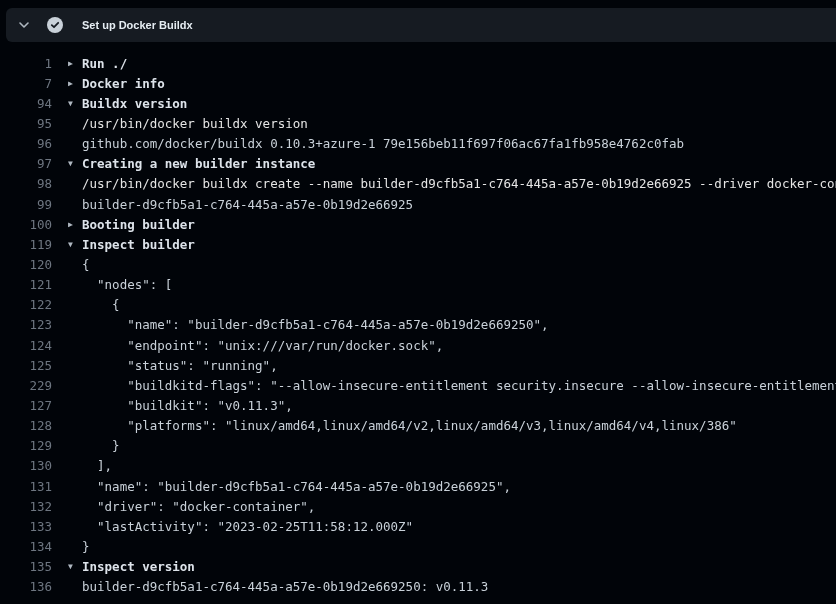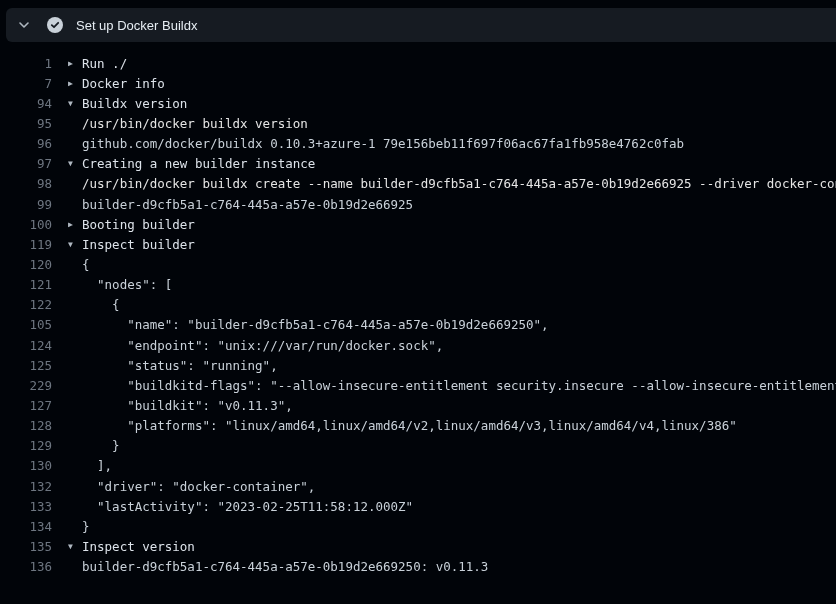--- a/index.html
+++ b/index.html
@@ -28,24 +28,24 @@
   }
   .status-circle {
     width: 16px; height: 16px;
     margin-left: 15px;
     border-radius: 50%;
     background: #c9d1d9;
     display: flex; align-items: center; justify-content: center;
     flex: 0 0 auto;
   }
   .step-title {
-    margin-left: 13px;
+    margin-left: 19px;
     color: #e6edf3;
-    font-size: 13px;
-    font-weight: 400;
+    font-size: 11px;
+    font-weight: 700;
     white-space: nowrap;
   }
   
   .log {
     padding-top: 11px;
     font-family: "DejaVu Sans Mono", "Liberation Mono", monospace;
     font-size: 12.5px;
   }
   .row {
     height: 20.15px;
@@ -66,21 +66,21 @@
     margin-left: 16px;
     font-size: 8px;
     color: #afb8c1;
     text-align: left;
   }
   .row .text {
     color: #c9d1d9;
     white-space: pre;
   }
   .row.group { cursor: pointer; }
-  .row.group .text { color: #dde3ea; }
+  .row.group .text { color: #dde3ea; font-weight: bold; }
   .row.command .text { color: #e5e5e5; }
 </style>
 </head>
 <body>
 
 <div class="step-header">
   <span class="chevron">
     <svg width="12" height="12" viewBox="0 0 12 12" fill="none">
       <path d="M2 4 L6 8 L10 4" stroke="#afb8c1" stroke-width="1.6" stroke-linecap="round" stroke-linejoin="round"></path>
     </svg>
@@ -166,21 +166,21 @@
     <span class="text">  "nodes": [</span>
   </div>
 
   <div class="row">
     <a class="num">122</a>
     <span class="arrow"></span>
     <span class="text">    {</span>
   </div>
 
   <div class="row">
-    <a class="num">105</a>
+    <a class="num">123</a>
     <span class="arrow"></span>
     <span class="text">      "name": "builder-d9cfb5a1-c764-445a-a57e-0b19d2e669250",</span>
   </div>
 
   <div class="row">
     <a class="num">124</a>
     <span class="arrow"></span>
     <span class="text">      "endpoint": "unix:///var/run/docker.sock",</span>
   </div>
 
@@ -213,20 +213,25 @@
     <span class="arrow"></span>
     <span class="text">    }</span>
   </div>
 
   <div class="row">
     <a class="num">130</a>
     <span class="arrow"></span>
     <span class="text">  ],</span>
   </div>
 
+  <div class="row">
+    <a class="num">131</a>
+    <span class="arrow"></span>
+    <span class="text">  "name": "builder-d9cfb5a1-c764-445a-a57e-0b19d2e66925",</span>
+  </div>
 
   <div class="row">
     <a class="num">132</a>
     <span class="arrow"></span>
     <span class="text">  "driver": "docker-container",</span>
   </div>
 
   <div class="row">
     <a class="num">133</a>
     <span class="arrow"></span>

